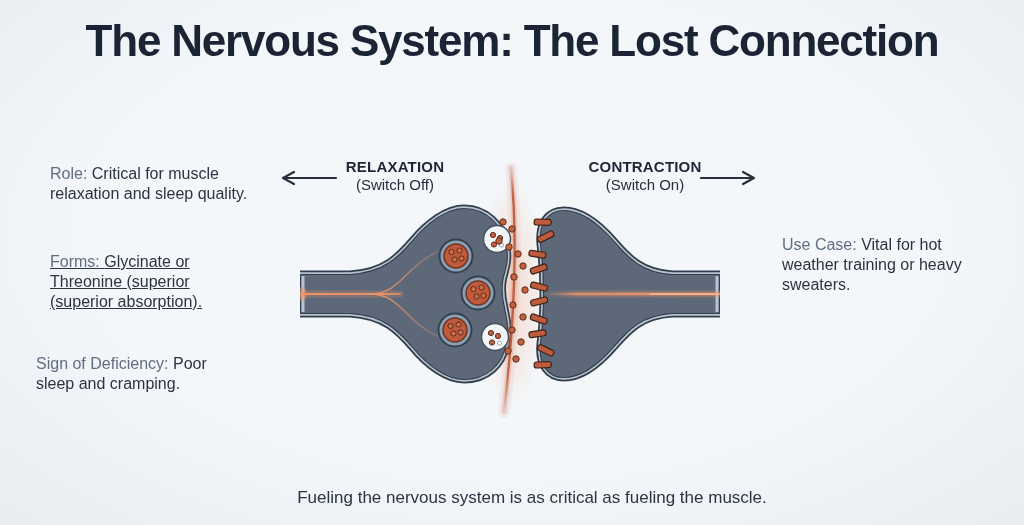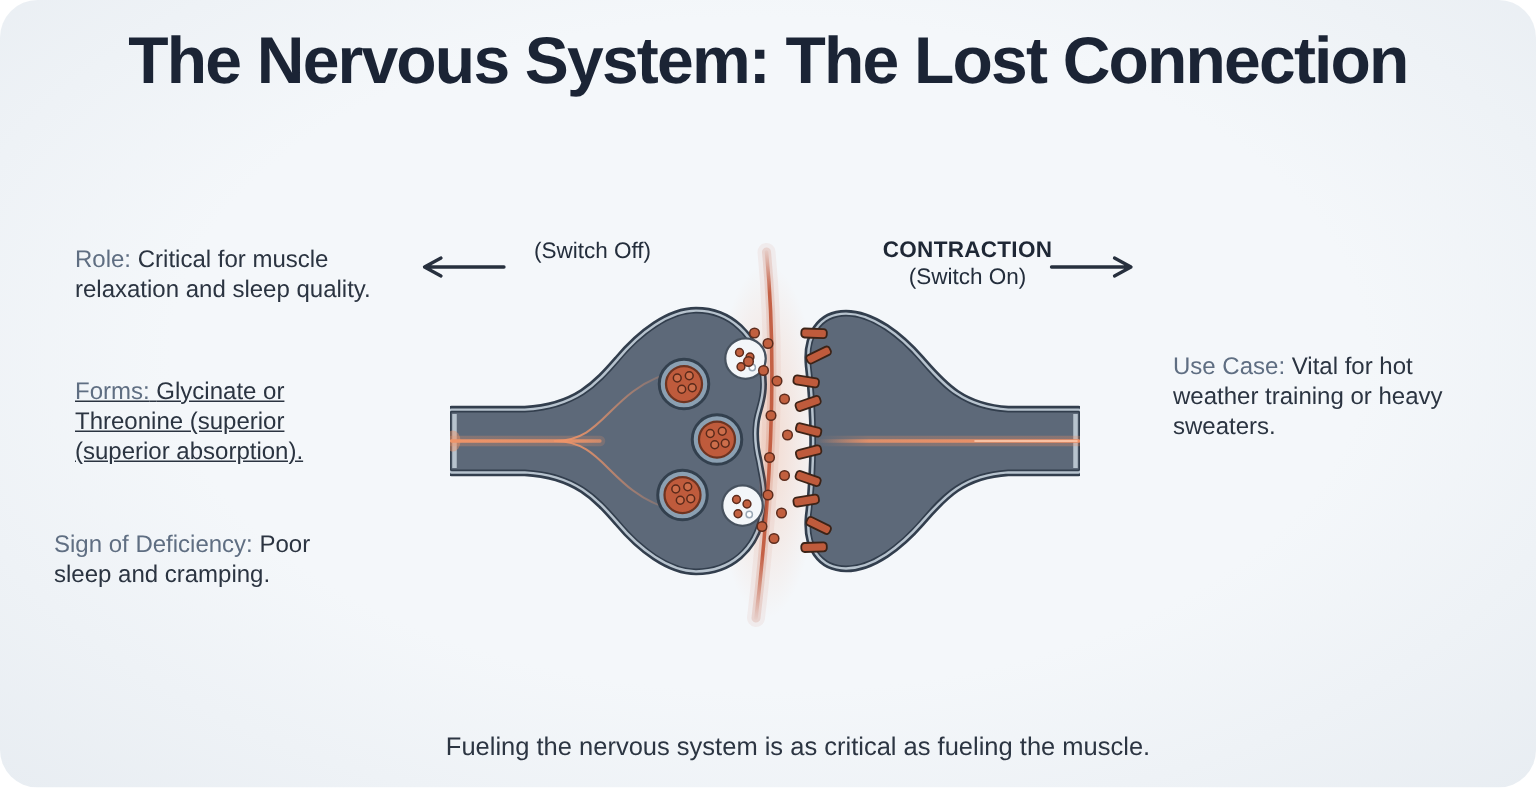--- a/index.html
+++ b/index.html
@@ -1,20 +1,19 @@
 <!DOCTYPE html>
 <html><head>
 <meta charset="utf-8">
 <style>
   html,body{margin:0;padding:0;}
   body{font-family:"Liberation Sans", sans-serif;}
   .canvas{
     position:relative;width:1024px;height:525px;overflow:hidden;
     background:radial-gradient(ellipse at 50% 45%, #f4f7fa 55%, #e8edf2 100%);
-    border-radius:25px;
   }
   .title{
     position:absolute;top:16px;left:0;right:0;margin:0;
     text-align:center;font-size:44px;font-weight:bold;letter-spacing:-1.2px;
     color:#1b2435;white-space:nowrap;
   }
   .info{
     position:absolute;width:210px;margin:0;
     font-size:16px;line-height:20px;color:#2b3441;white-space:pre-line;
   }
@@ -62,20 +61,21 @@
 sweaters.</span></p>
 
   <svg class="arrow arrow-left" width="62" height="18">
     <path d="M60,9 L8,9 M18,3 L7,9 L18,15" stroke="#27303e" stroke-width="2.2" fill="none" stroke-linecap="round" stroke-linejoin="round"></path>
   </svg>
   <svg class="arrow arrow-right" width="62" height="18">
     <path d="M2,9 L54,9 M44,3 L55,9 L44,15" stroke="#27303e" stroke-width="2.2" fill="none" stroke-linecap="round" stroke-linejoin="round"></path>
   </svg>
 
   <div class="dir dir-left">
+    <div class="t">RELAXATION</div>
     <div class="s">(Switch Off)</div>
   </div>
   <div class="dir dir-right">
     <div class="t">CONTRACTION</div>
     <div class="s">(Switch On)</div>
   </div>
 
   <svg class="synapse" viewBox="0 0 420 265">
     <defs>
       <path id="preT" d="M1,115 L50,115 C85,113 99,97 113,81 C128,63 147,49 164,49 C186,49 202,65 206,87 C209,104 203,112 202,122 C201,130 202,140 204,148 C206,160 209,168 206,183 C202,205 186,219 164,219 C147,219 128,205 113,187 C99,171 85,155 50,153 L1,153 Z"></path>

